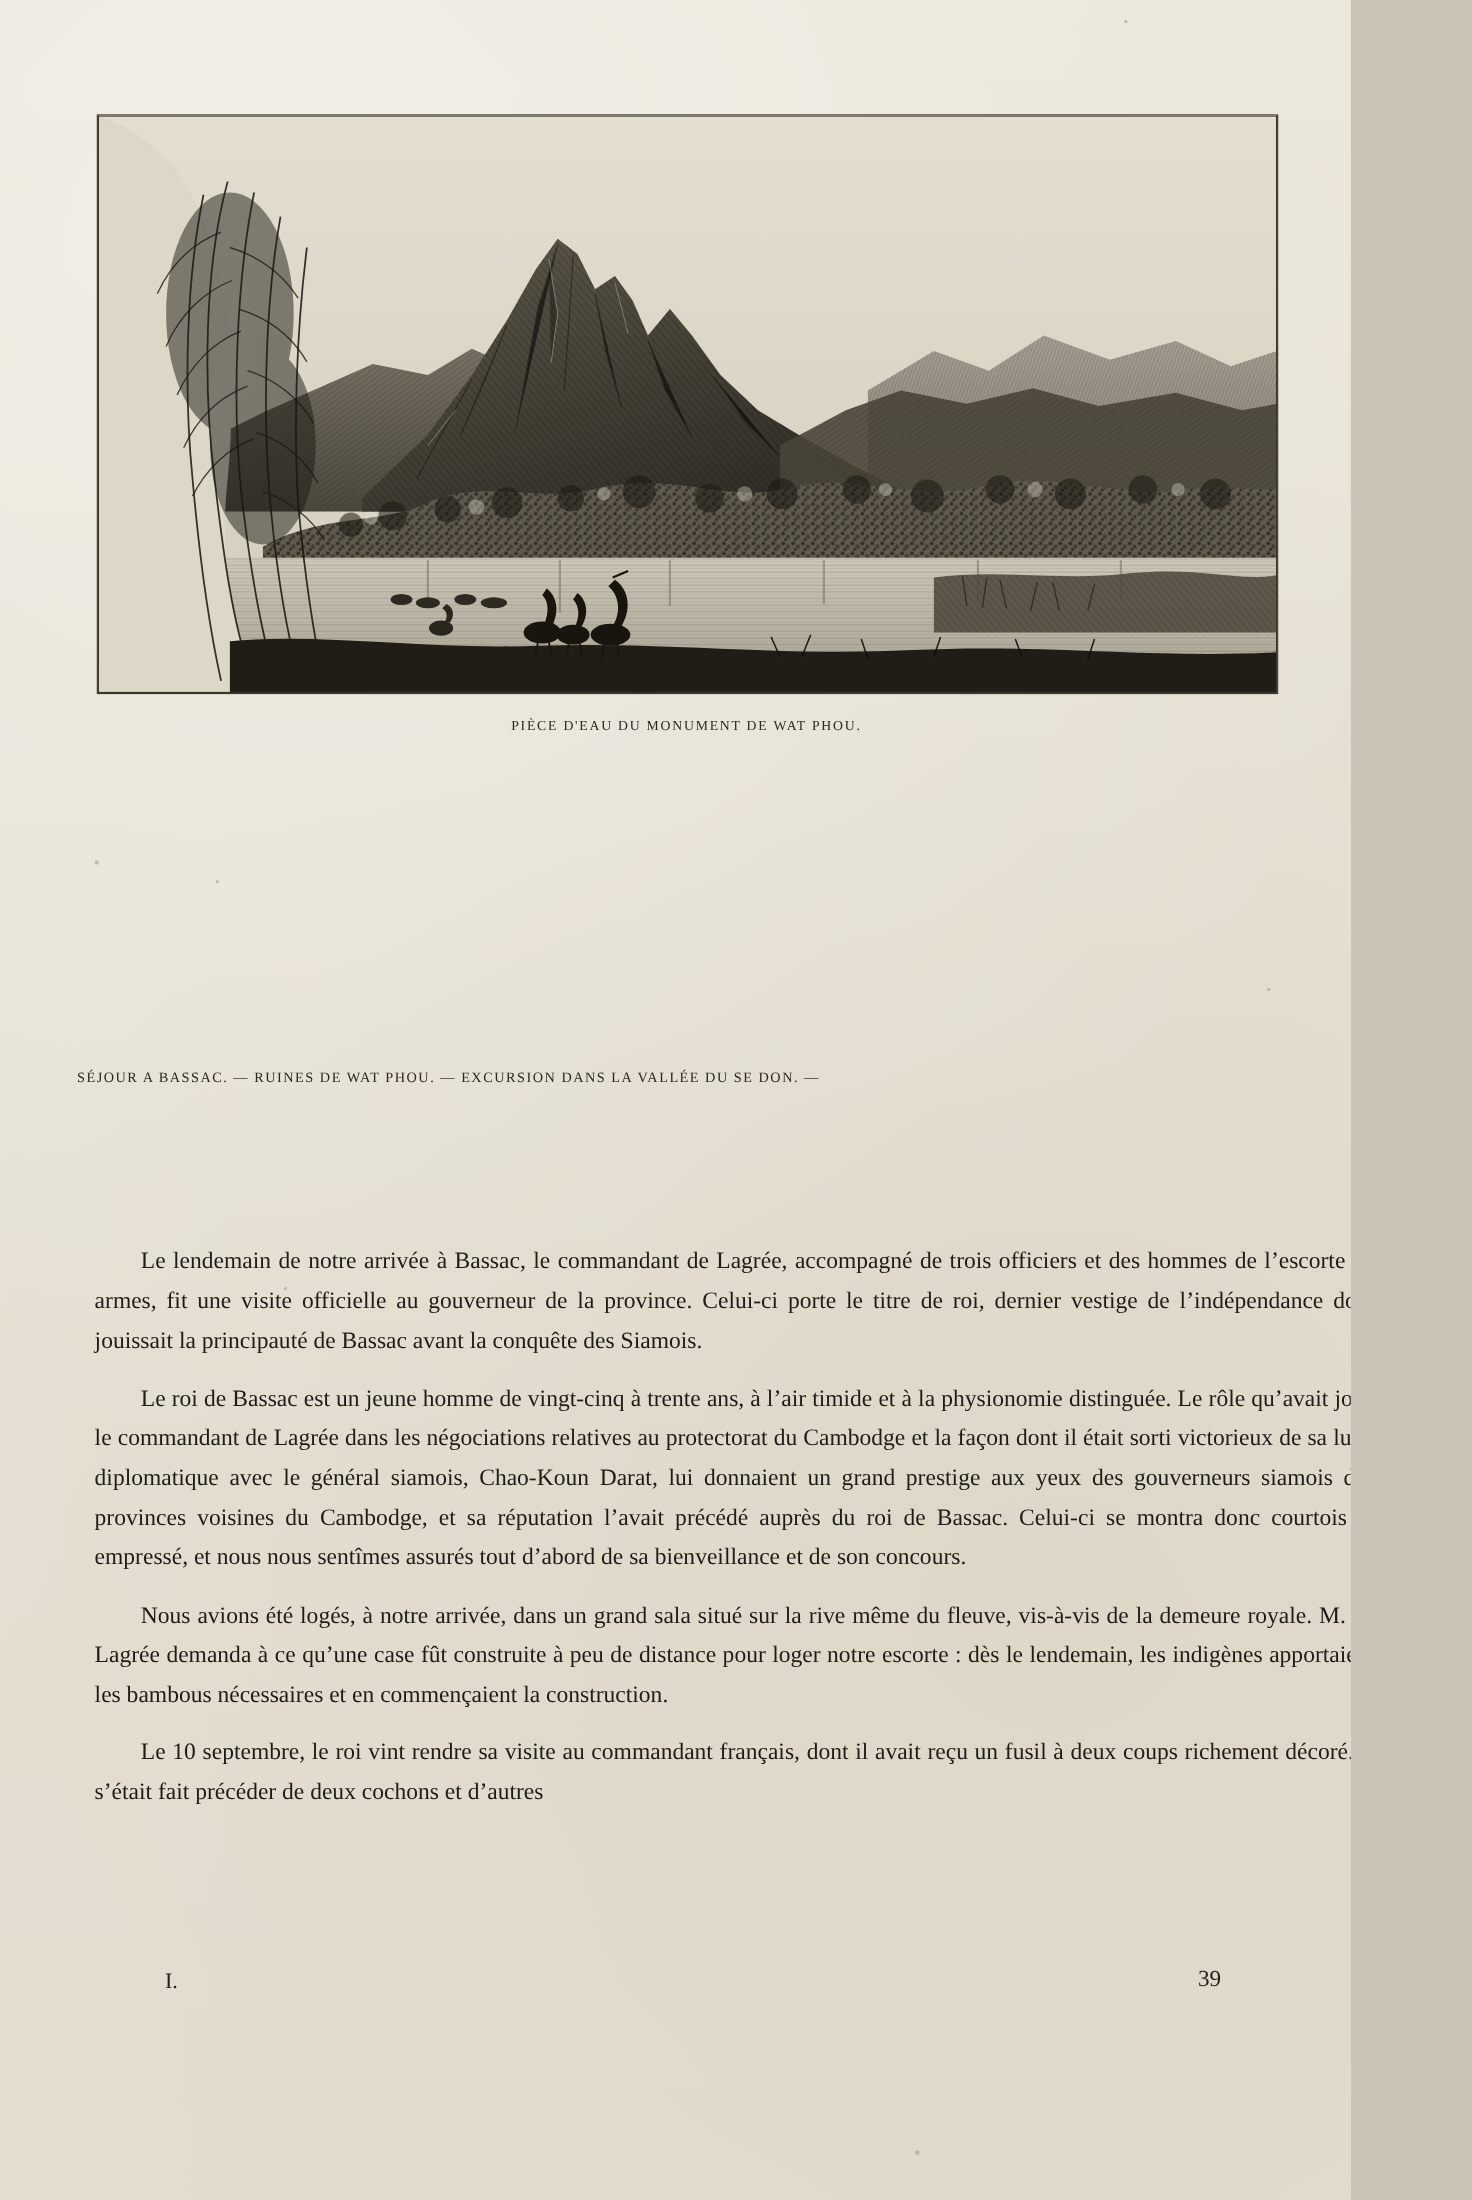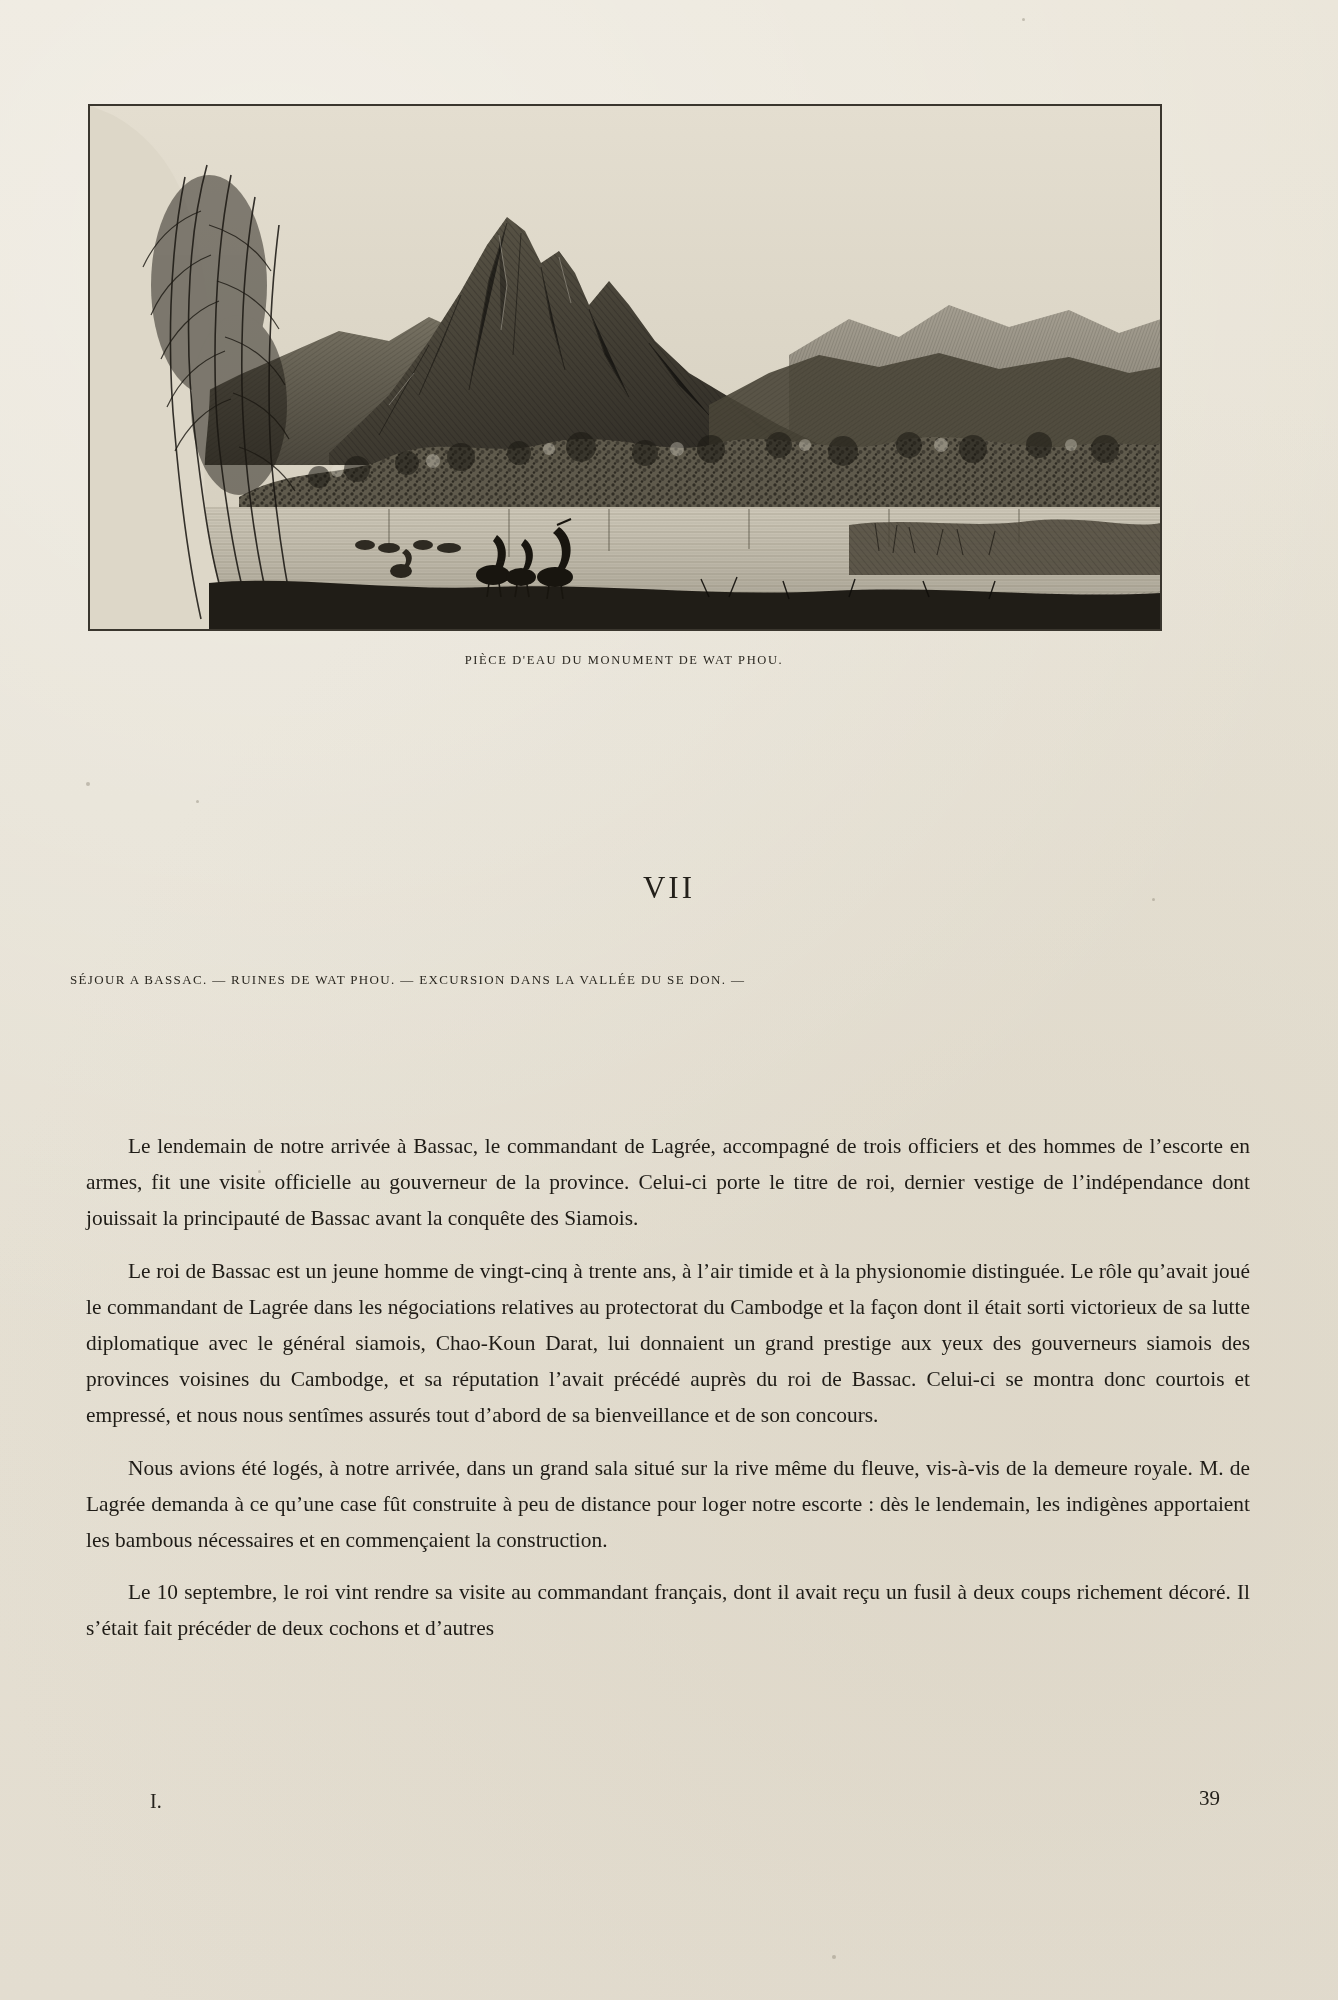--- a/index.html
+++ b/index.html
@@ -8,21 +8,21 @@
     background: #c9c4b6;
   }
   body {
     width: 1338px;
     height: 2000px;
     overflow: hidden;
     font-family: "Liberation Serif", serif;
   }
   .page {
     position: relative;
-    width: 1338px;
+    width: 1228px;
     height: 2000px;
     background: #e7e2d6;
     background-image:
       radial-gradient(circle at 20% 12%, rgba(255,255,255,0.35), rgba(255,255,255,0) 55%),
       radial-gradient(circle at 78% 72%, rgba(214,206,189,0.45), rgba(214,206,189,0) 60%),
       linear-gradient(180deg, #ebe6da 0%, #e6e1d4 40%, #e3ddd0 100%);
     box-sizing: border-box;
     overflow: hidden;
   }
   
@@ -321,21 +321,20 @@
           <ellipse cx="334" cy="440" rx="10" ry="5" fill="#2e2a22"></ellipse>
           <ellipse cx="360" cy="443" rx="12" ry="5" fill="#2e2a22"></ellipse>
         </g>
 
         <rect x="0" y="0" width="1072" height="525" fill="none" stroke="#3a362e" stroke-width="2"></rect>
       </svg>
     </div>
     <div class="plate-caption">Pièce d'eau du monument de Wat Phou.</div>
   </div>
 
-  <div class="chapter-number">VII</div>
 
   <div class="summary">
     <span class="l1">Séjour a Bassac. — Ruines de Wat Phou. — Excursion dans la vallée du Se Don. —</span>
   </div>
 
   <div class="body-text">
     <p>Le lendemain de notre arrivée à Bassac, le commandant de Lagrée, accompagné de trois officiers et des hommes de l’escorte en armes, fit une visite officielle au gouverneur de la province. Celui-ci porte le titre de roi, dernier vestige de l’indépendance dont jouissait la principauté de Bassac avant la conquête des Siamois.</p>
     <p>Le roi de Bassac est un jeune homme de vingt-cinq à trente ans, à l’air timide et à la physionomie distinguée. Le rôle qu’avait joué le commandant de Lagrée dans les négociations relatives au protectorat du Cambodge et la façon dont il était sorti victorieux de sa lutte diplomatique avec le général siamois, Chao-Koun Darat, lui donnaient un grand prestige aux yeux des gouverneurs siamois des provinces voisines du Cambodge, et sa réputation l’avait précédé auprès du roi de Bassac. Celui-ci se montra donc courtois et empressé, et nous nous sentîmes assurés tout d’abord de sa bienveillance et de son concours.</p>
     <p>Nous avions été logés, à notre arrivée, dans un grand sala situé sur la rive même du fleuve, vis-à-vis de la demeure royale. M. de Lagrée demanda à ce qu’une case fût construite à peu de distance pour loger notre escorte : dès le lendemain, les indigènes apportaient les bambous nécessaires et en commençaient la construction.</p>
     <p>Le 10 septembre, le roi vint rendre sa visite au commandant français, dont il avait reçu un fusil à deux coups richement décoré. Il s’était fait précéder de deux cochons et d’autres</p>

